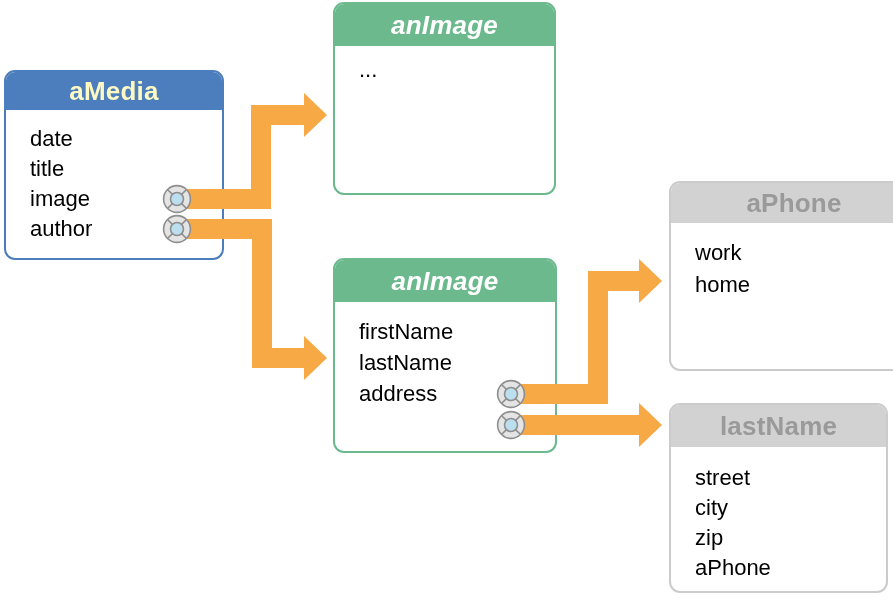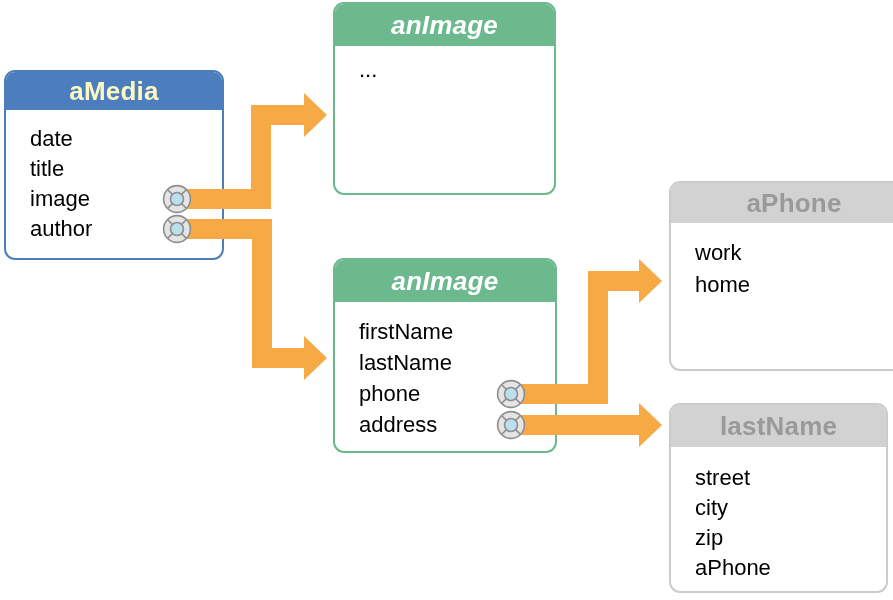--- a/index.html
+++ b/index.html
@@ -112,21 +112,20 @@
     <ul class="fields">
       <li>...</li>
     </ul>
   </div>
 
   <div class="card green" style="left:333px;top:258px;width:224px;height:195px;--hh:42px;--lh:31px;--pt:14px">
     <div class="card-header">anImage</div>
     <ul class="fields">
       <li>firstName</li>
       <li>lastName</li>
-      <li>phone</li>
       <li>address</li>
     </ul>
   </div>
 
   <div class="card gray" style="left:669px;top:181px;width:250px;height:190px;--hh:40px;--lh:32px;--pt:14px">
     <div class="card-header">aPhone</div>
     <ul class="fields">
       <li>work</li>
       <li>home</li>
     </ul>

